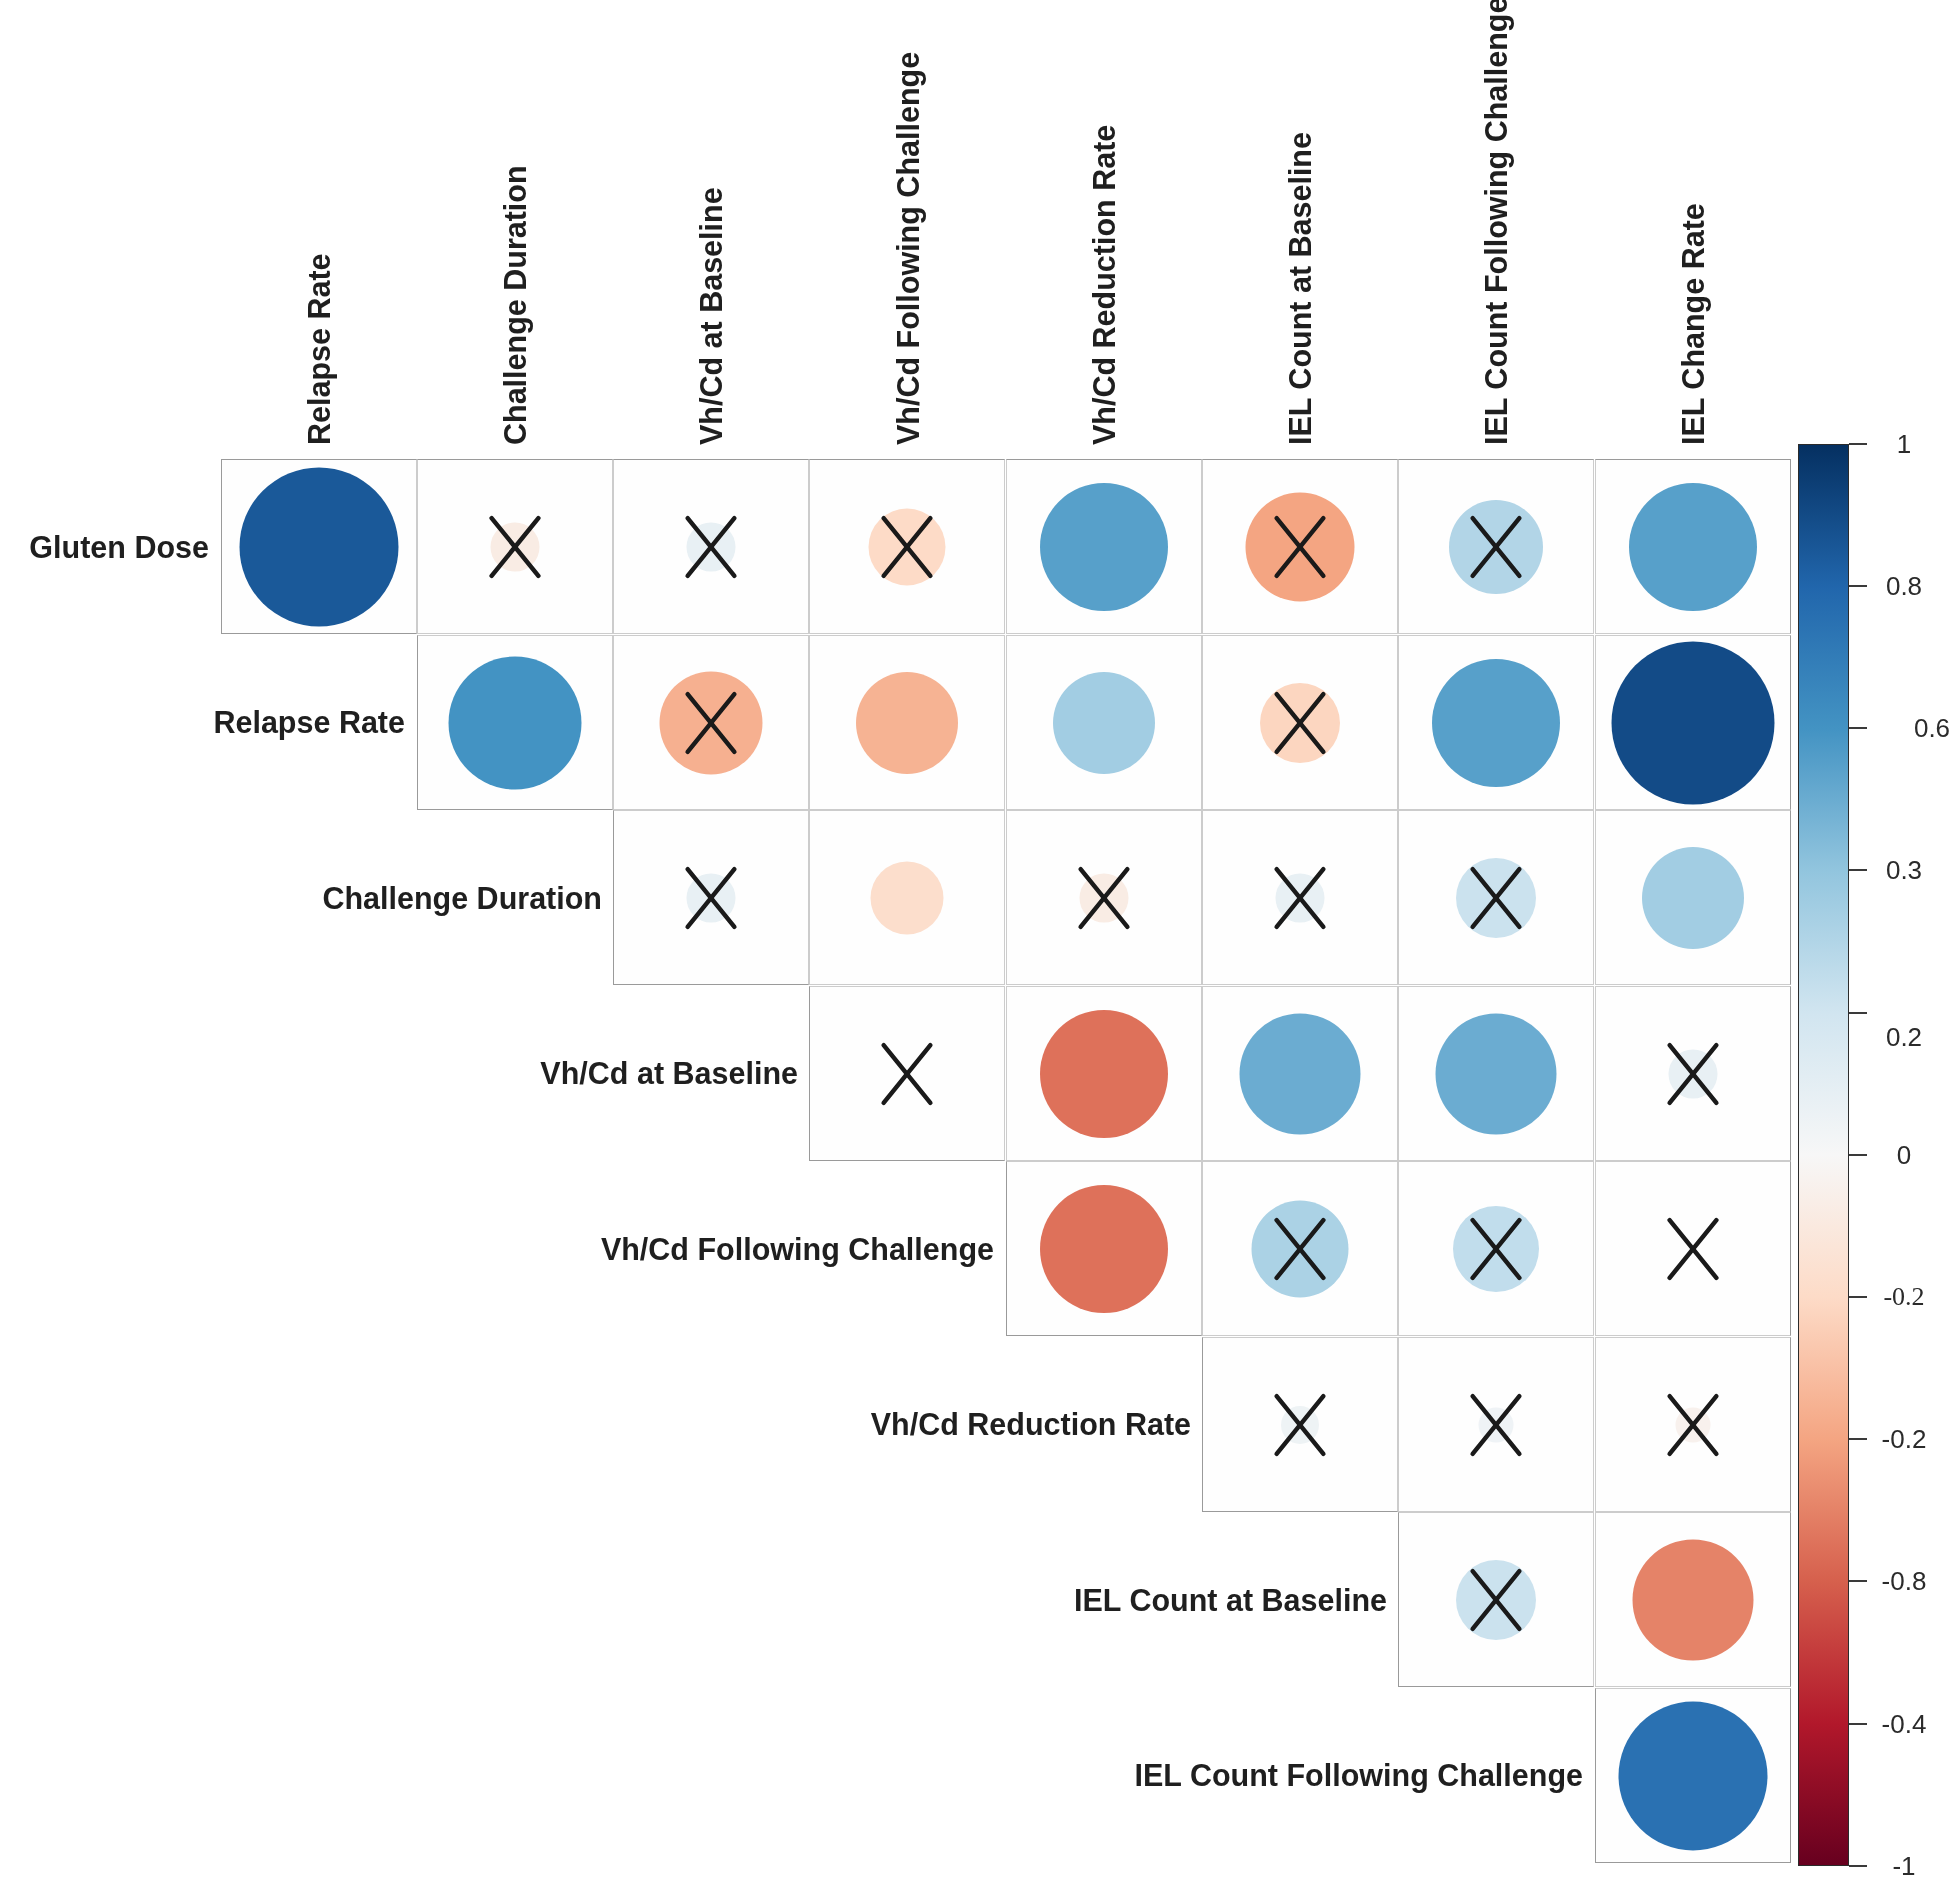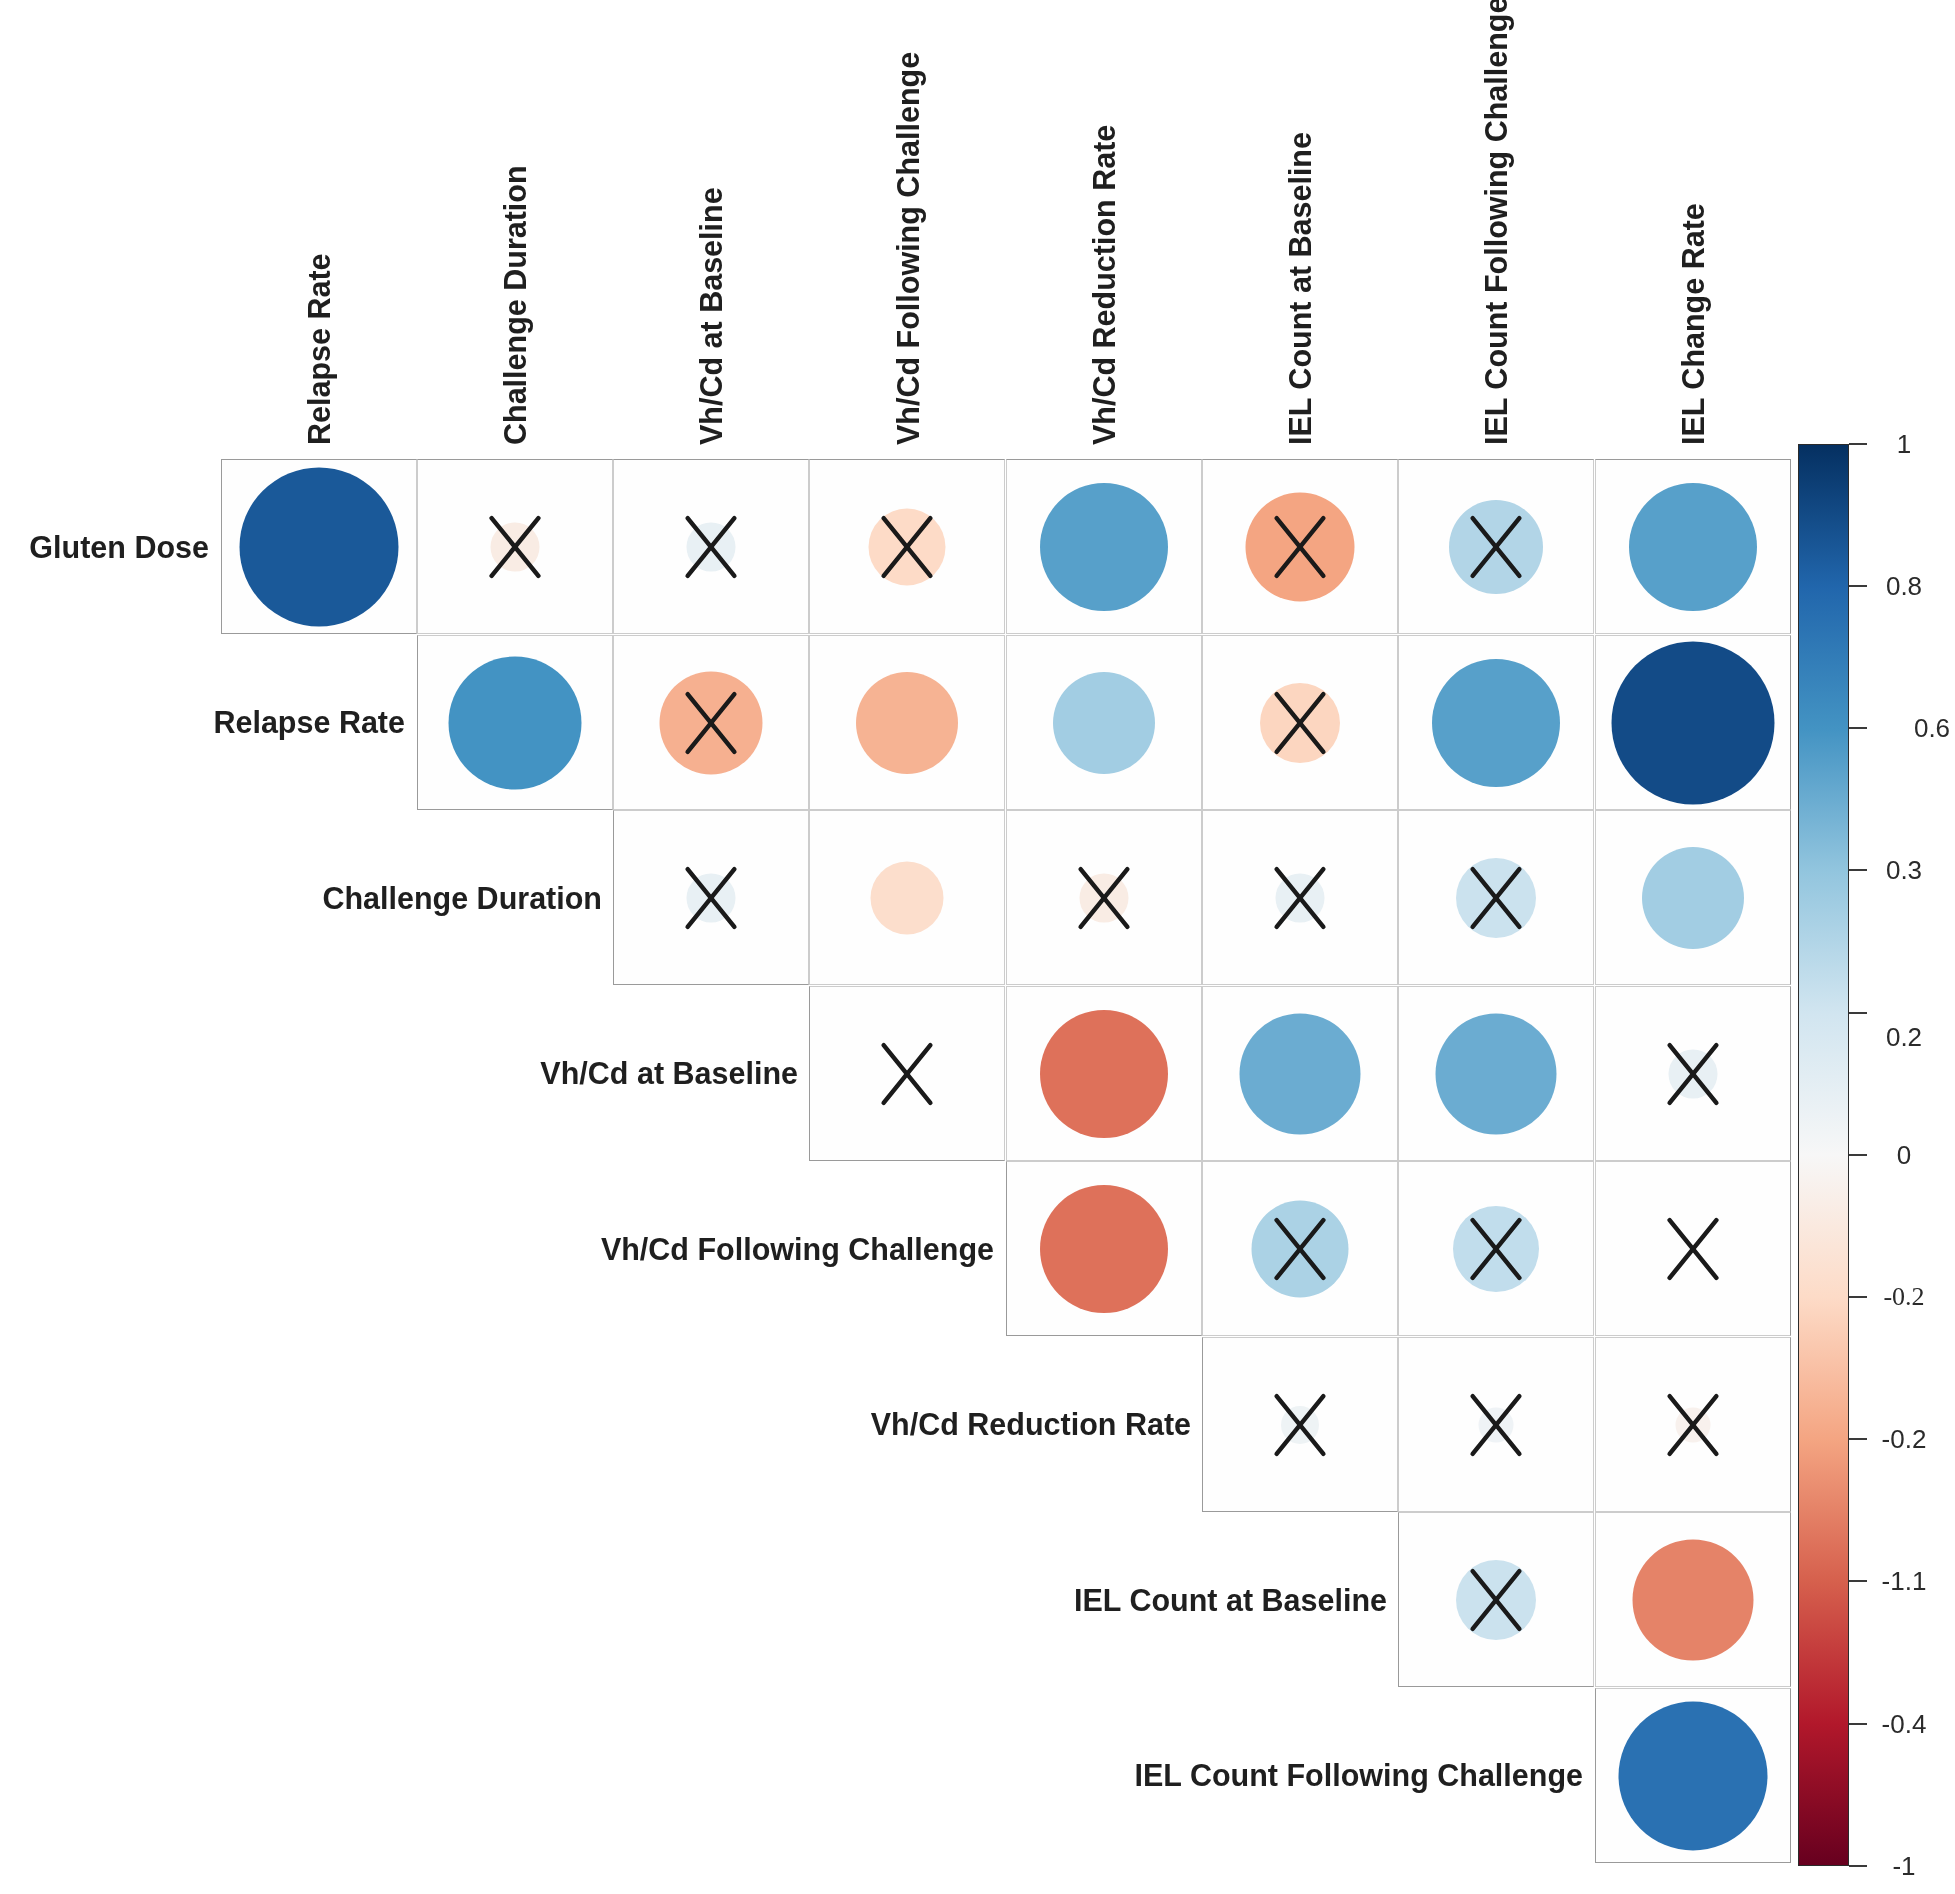--- a/index.html
+++ b/index.html
@@ -292,20 +292,20 @@
       <div class="cb-tick-label" style="left: 1904px; top: 870px;">0.3</div>
       <div class="cb-tick" style="left: 1849px; width: 18px; top: 1012px;"></div>
       <div class="cb-tick-label" style="left: 1904px; top: 1013px; margin-top: 24px;">0.2</div>
       <div class="cb-tick" style="left: 1849px; width: 18px; top: 1154px;"></div>
       <div class="cb-tick-label" style="left: 1904px; top: 1155px;">0</div>
       <div class="cb-tick" style="left: 1849px; width: 18px; top: 1296px;"></div>
       <div class="cb-tick-label" style="left: 1904px; top: 1297px; font-family: Liberation Serif, serif;">-0.2</div>
       <div class="cb-tick" style="left: 1849px; width: 18px; top: 1438px;"></div>
       <div class="cb-tick-label" style="left: 1904px; top: 1439px;">-0.2</div>
       <div class="cb-tick" style="left: 1849px; width: 18px; top: 1580px;"></div>
-      <div class="cb-tick-label" style="left: 1904px; top: 1581px;">-1.1</div>
+      <div class="cb-tick-label" style="left: 1904px; top: 1581px;">-0.8</div>
       <div class="cb-tick" style="left: 1849px; width: 18px; top: 1723px;"></div>
       <div class="cb-tick-label" style="left: 1904px; top: 1724px;">-0.4</div>
       <div class="cb-tick" style="left: 1849px; width: 18px; top: 1865px;"></div>
       <div class="cb-tick-label" style="left: 1904px; top: 1866px;">-1</div>
     </div>
 </div>
 
 
 </body></html>

